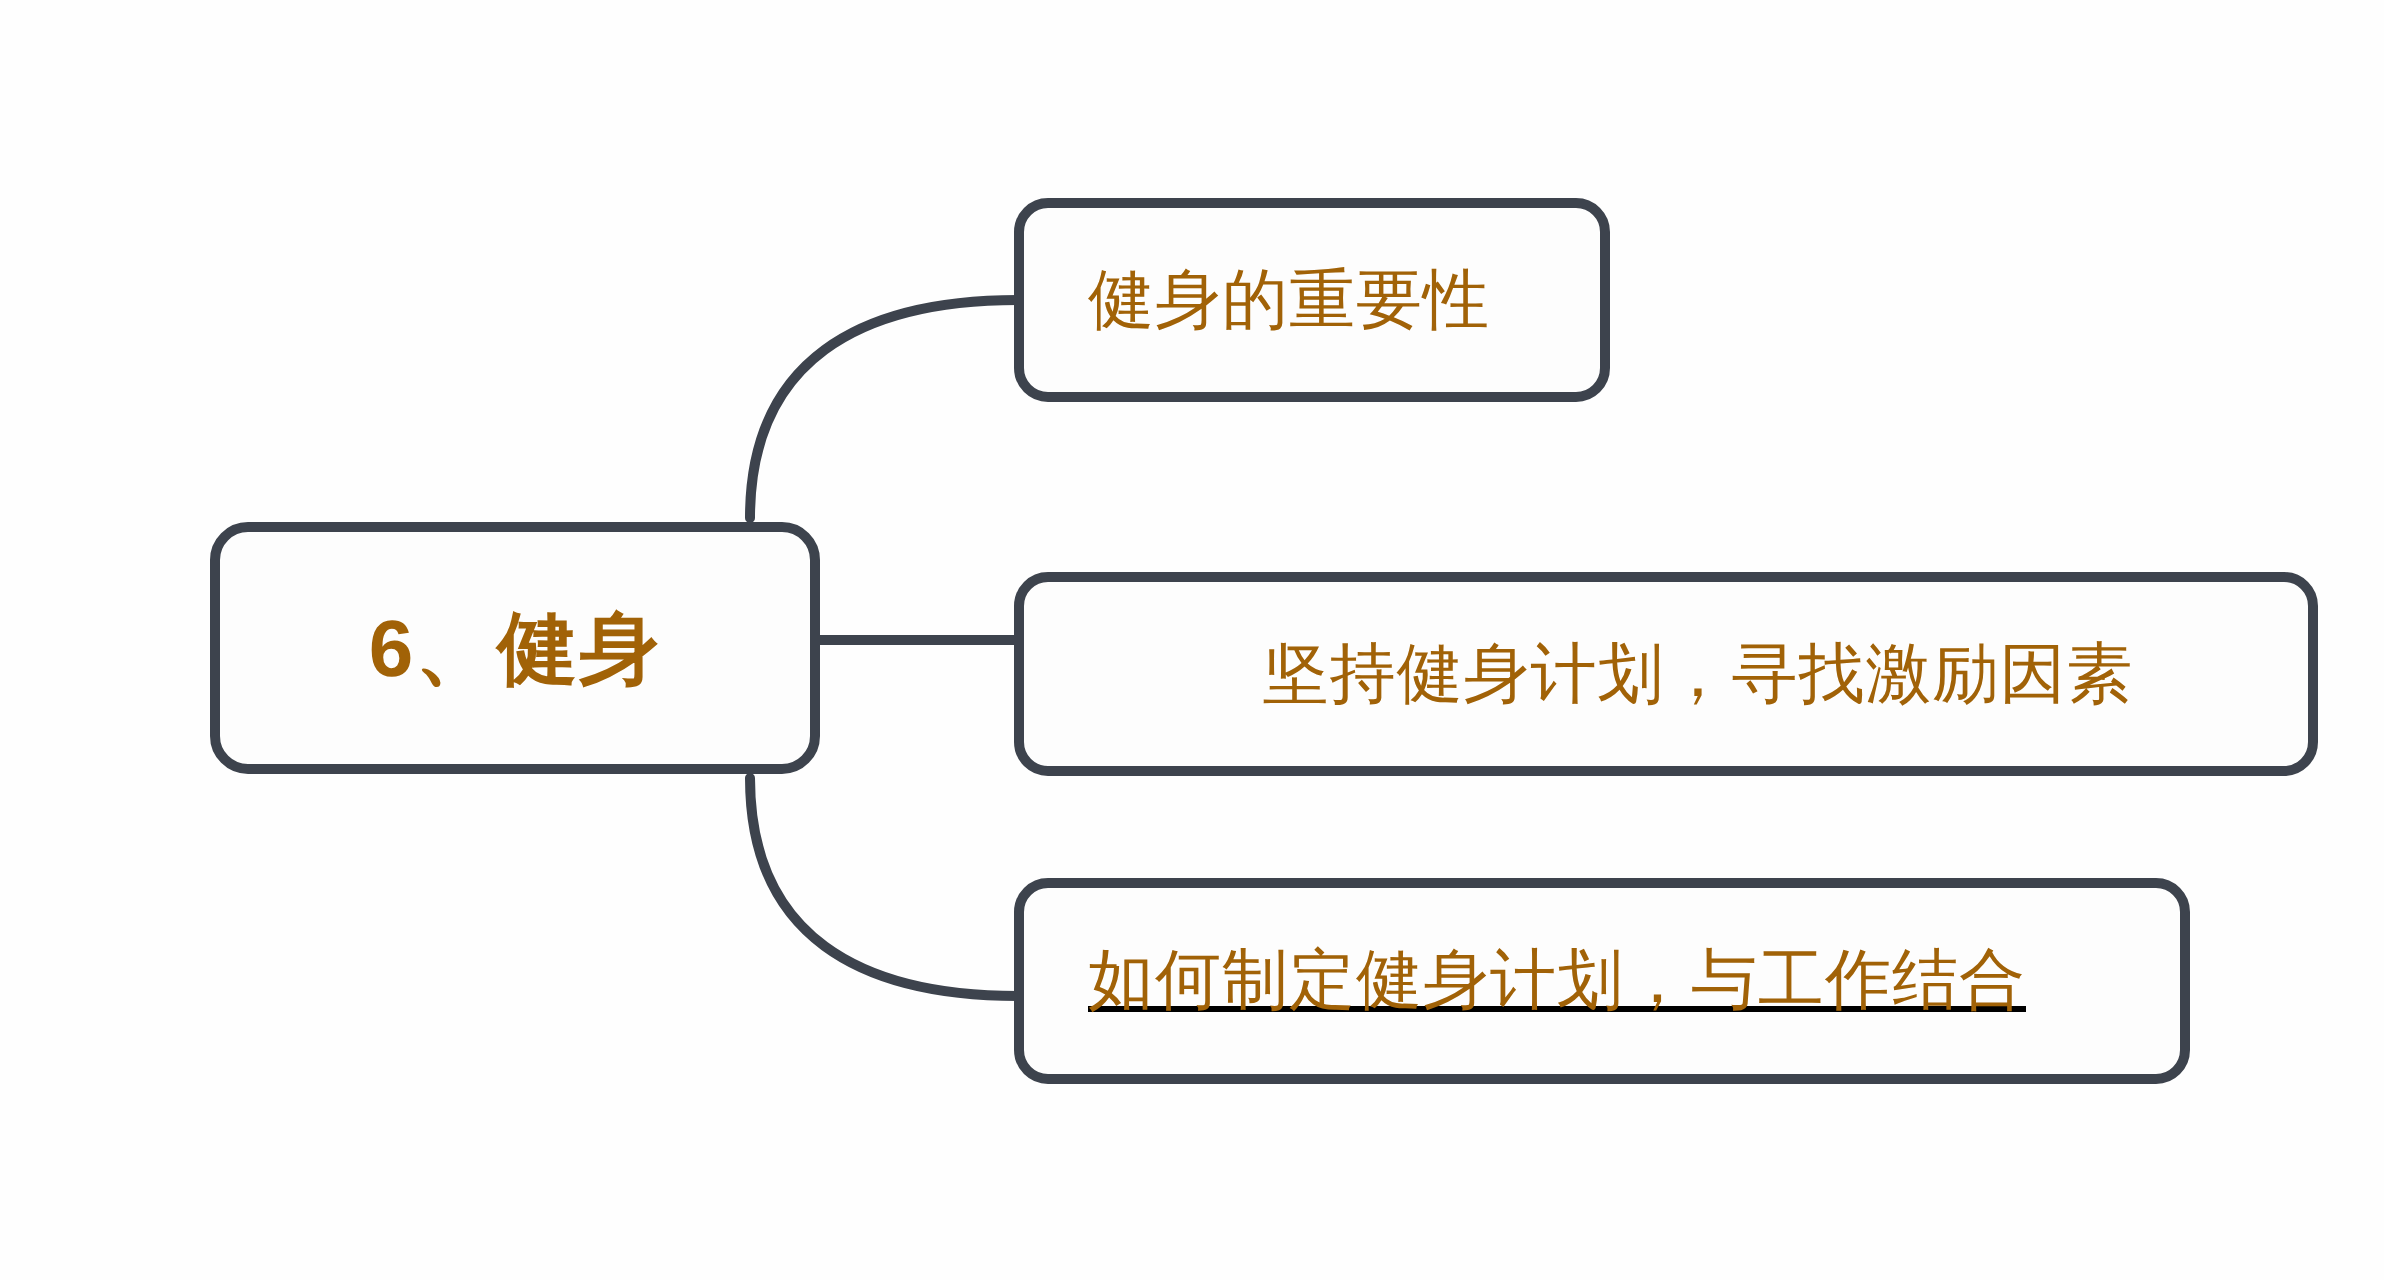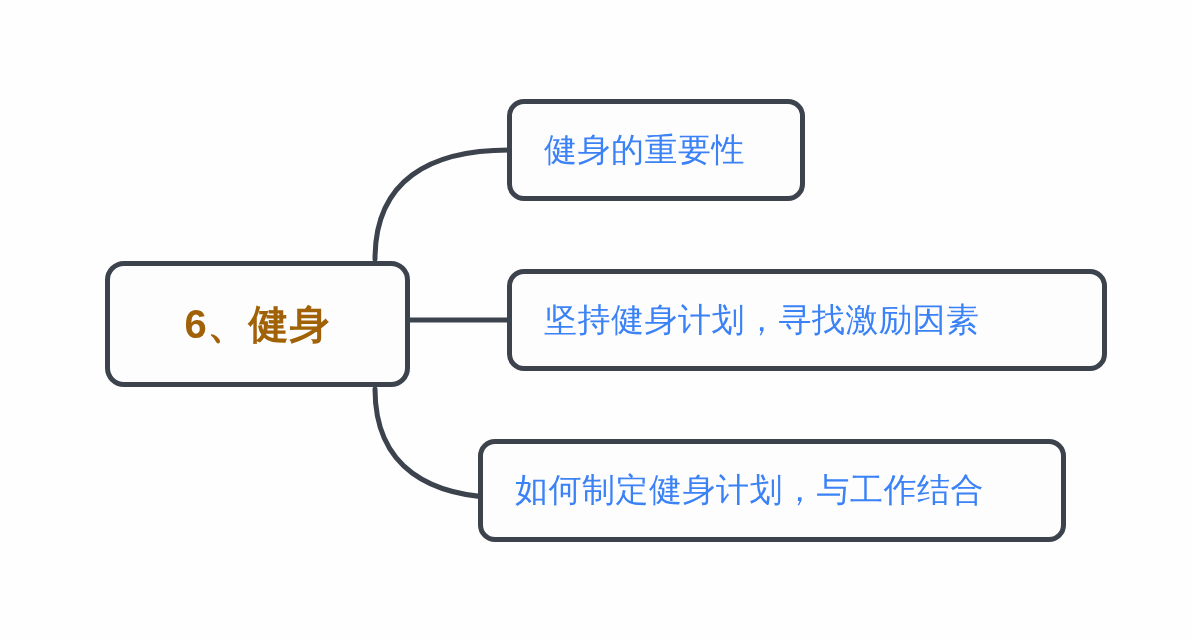--- a/index.html
+++ b/index.html
@@ -34,21 +34,21 @@
     background: #fdfdfd;
     border: 5px solid #3d434d;
     border-radius: 17px;
     display: flex;
     align-items: center;
     z-index: 2;
   }
   .node-label {
     display: block;
     white-space: nowrap;
-    color: #3b82f6;
+    color: #a16207;
   }
   #root-node {
     left: 105px;
     top: 261px;
     width: 305px;
     height: 126px;
     justify-content: center;
     border-radius: 19px;
   }
   #root-node .node-label {
@@ -67,29 +67,31 @@
     letter-spacing: 0.5px;
   }
   #child-node-0 {
     left: 507px;
     top: 99px;
     width: 298px;
     height: 102px;
   }
   #child-node-1 {
     left: 507px;
-    top: 269px;
-    width: 600px;
+    top: 286px;
+    width: 652px;
     height: 102px;
+    justify-content: center;
   }
   #child-node-2 {
-    left: 478px;
+    left: 507px;
     top: 439px;
     width: 588px;
     height: 103px;
+    text-decoration: underline;
   }
 </style>
 </head>
 <body>
 
 <div id="canvas">
 
   <svg id="connectors" viewBox="0 0 1192 640" width="1192" height="640" fill="none">
     <path d="M 375 259 C 375 180, 430 150, 509 150" stroke="#3d434d" stroke-width="5" stroke-linecap="round" fill="none"></path>
     <path d="M 408 320 L 509 320" stroke="#3d434d" stroke-width="5" stroke-linecap="butt" fill="none"></path>

